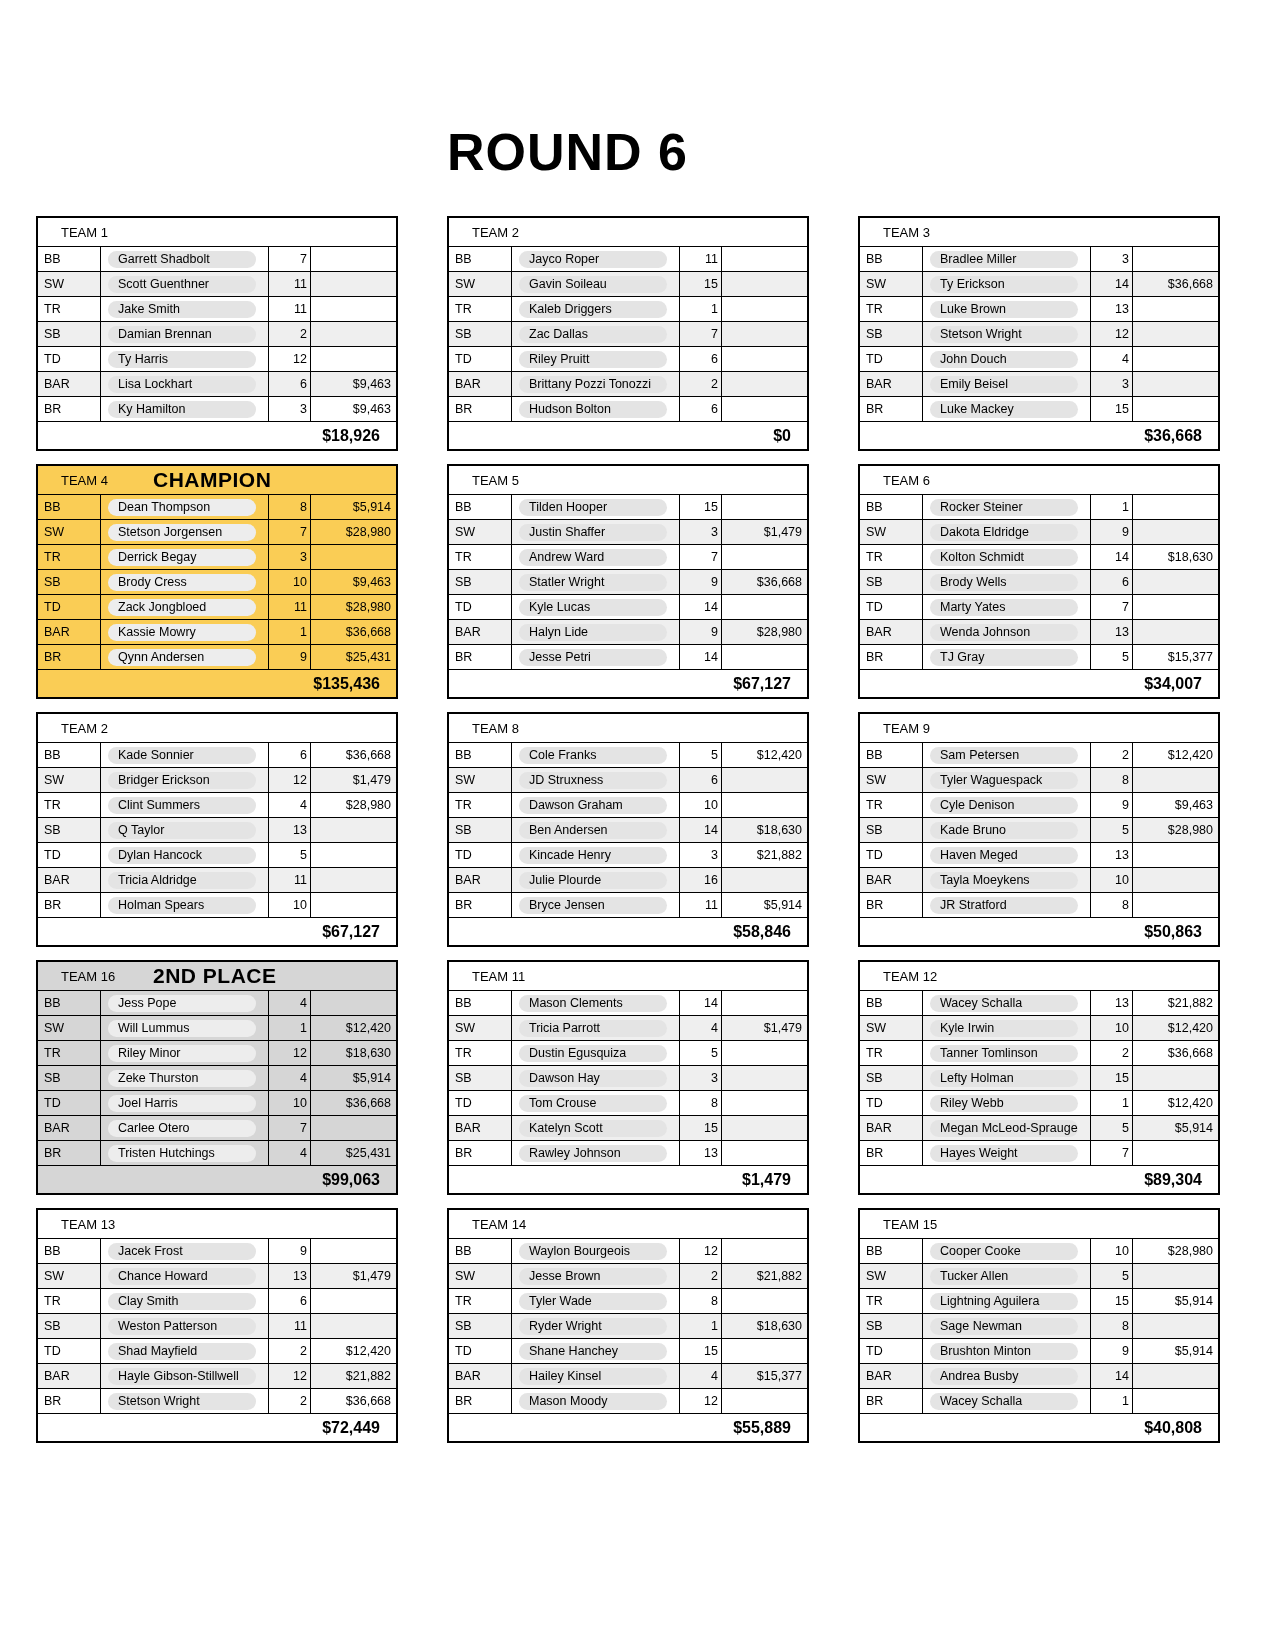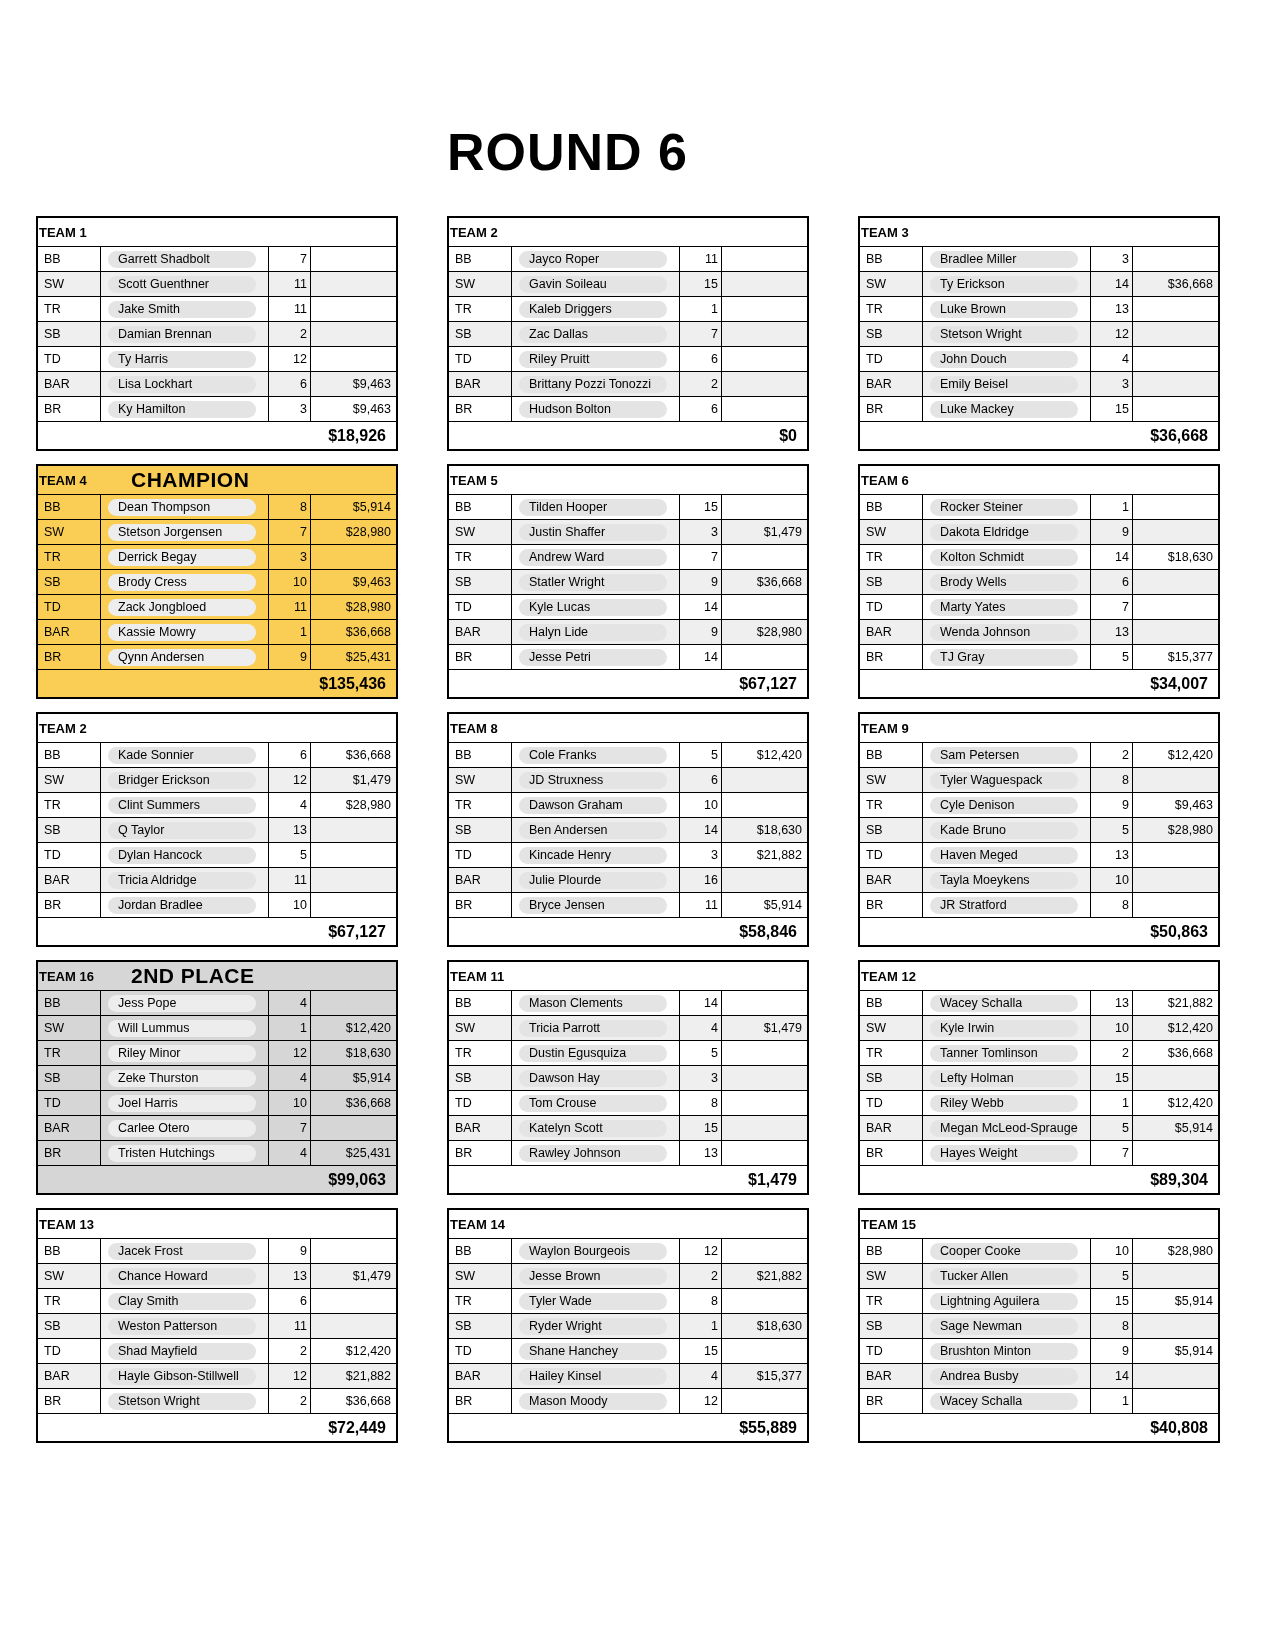--- a/index.html
+++ b/index.html
@@ -41,22 +41,22 @@
     background: #fff;
   }
   .team-header {
     height: 28px;
     display: flex;
     align-items: center;
     border-bottom: 1px solid var(--border);
   }
   .team-label {
     font-size: 13px;
-    font-weight: bold;
-    padding-left: 1px;
+    font-weight: normal;
+    padding-left: 23px;
     width: 92px;
     white-space: nowrap;
   }
   .banner {
     width: 170px;
     font-size: 21px;
     font-weight: bold;
     letter-spacing: 0.5px;
     white-space: nowrap;
   }
@@ -108,21 +108,21 @@
   }
   .total-row {
     height: 27px;
     display: flex;
     align-items: center;
     justify-content: flex-end;
   }
   .total-value {
     font-size: 16px;
     font-weight: bold;
-    padding-right: 10px;
+    padding-right: 16px;
   }
   
   .team.champion .team-header,
   .team.champion .row,
   .team.champion .total-row { background: var(--champion-bg); }
   .team.second .team-header,
   .team.second .row,
   .team.second .total-row { background: var(--second-place-bg); }
   .team.normal .row.alt { background: var(--alt-row-bg); }
   .team.champion .pill,
@@ -573,21 +573,21 @@
       <div class="cell pos">BAR</div>
       <div class="cell namec">
         <div class="pill">Tricia Aldridge</div>
       </div>
       <div class="cell draw">11</div>
       <div class="cell money"></div>
     </div>
       <div class="row">
       <div class="cell pos">BR</div>
       <div class="cell namec">
-        <div class="pill">Jordan Bradlee</div>
+        <div class="pill">Holman Spears</div>
       </div>
       <div class="cell draw">10</div>
       <div class="cell money"></div>
     </div>
     <div class="total-row">
       <div class="total-value">$67,127</div>
     </div>
   </div>
     <div class="team normal">
     <div class="team-header">

